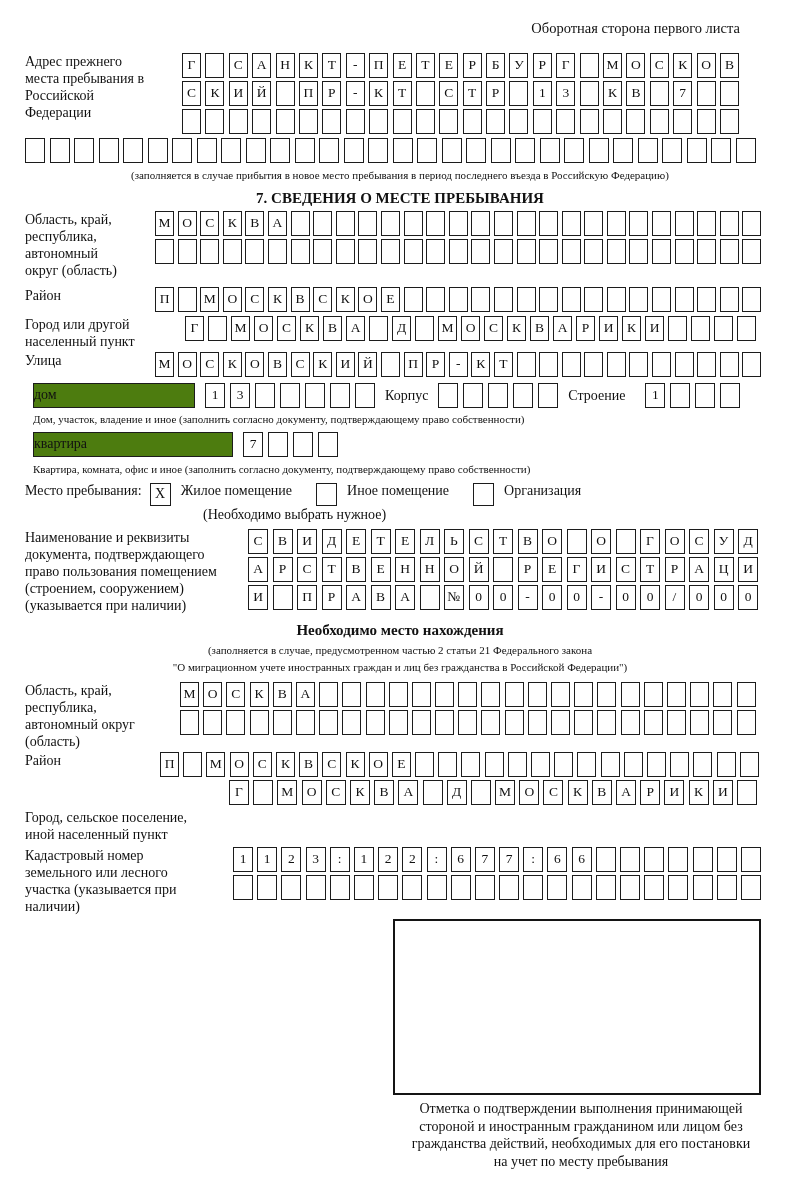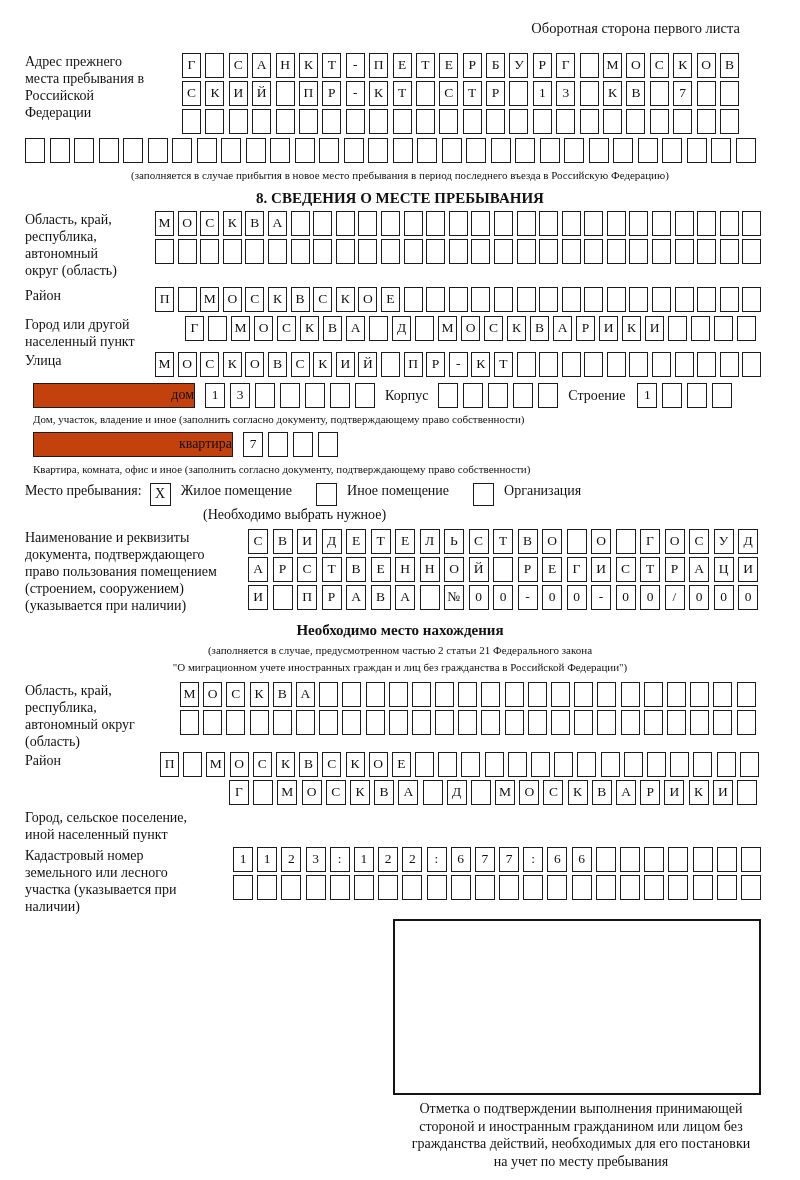--- a/index.html
+++ b/index.html
@@ -30,25 +30,25 @@
   .lbl-kad{flex:0 0 170px;margin-right:38px;}
 
   .caption{font-size:11px;line-height:17px;}
   .center{text-align:center;}
   .indent8{margin-left:8px;}
 
   .section-title{font-size:15px;font-weight:bold;text-align:center;line-height:20px;}
 
   .dom-row{display:flex;align-items:flex-start;margin-left:8px;}
   .boxed-label{box-sizing:border-box;border:1.7px solid #1c1c1c;height:25px;line-height:22px;
-               text-align:right;font-size:14px;background:#c2410c;}
+               text-align:left;font-size:14px;background:#4d7c0f;}
   .dom-box{width:162px;margin-right:10px;}
   .kv-box{width:200px;margin-right:10px;}
   .inline-word{font-size:14px;line-height:25px;white-space:nowrap;}
-  .mr10{margin-right:10px}.ml10{margin-left:10px}.mr8{margin-right:12px}
+  .mr10{margin-right:10px}.ml10{margin-left:10px}.mr8{margin-right:20px}
 
   .mesto-row{display:flex;align-items:flex-start;font-size:14px;}
   .cb{box-sizing:border-box;width:21px;height:23px;border:1.7px solid #1c1c1c;text-align:center;
       font-size:14px;line-height:20px;margin:0 10px 0 8px;background:#fff;}
   .opt{white-space:nowrap;}
   .opt-gap{margin-left:24px;}
   .mesto-note{margin-left:178px;font-size:14px;line-height:17px;}
 
   .stamp-wrap{margin-left:360px;width:392px;text-align:center;}
   .stamp-box{box-sizing:border-box;margin-left:8px;width:368px;height:176px;border:2px solid #141414;background:#fff;}
@@ -174,21 +174,21 @@
       <span class="cell"></span>
       <span class="cell"></span>
       <span class="cell"></span>
       <span class="cell"></span>
       <span class="cell"></span>
       <span class="cell"></span>
       <span class="cell"></span>
     </div>
   <div class="caption center mt4">(заполняется в случае прибытия в новое место пребывания в период последнего въезда в Российскую Федерацию)</div>
 
-  <div class="section-title mt4">8. СВЕДЕНИЯ О МЕСТЕ ПРЕБЫВАНИЯ</div>
+  <div class="section-title mt4">7. СВЕДЕНИЯ О МЕСТЕ ПРЕБЫВАНИЯ</div>
 
   <div class="field mt3">
     <div class="label lbl-105">Область, край, республика, автономный округ (область)</div>
     <div class="rows">
       <div class="cellrow g36">
           <span class="cell">М</span>
           <span class="cell">О</span>
           <span class="cell">С</span>
           <span class="cell">К</span>
           <span class="cell">В</span>

